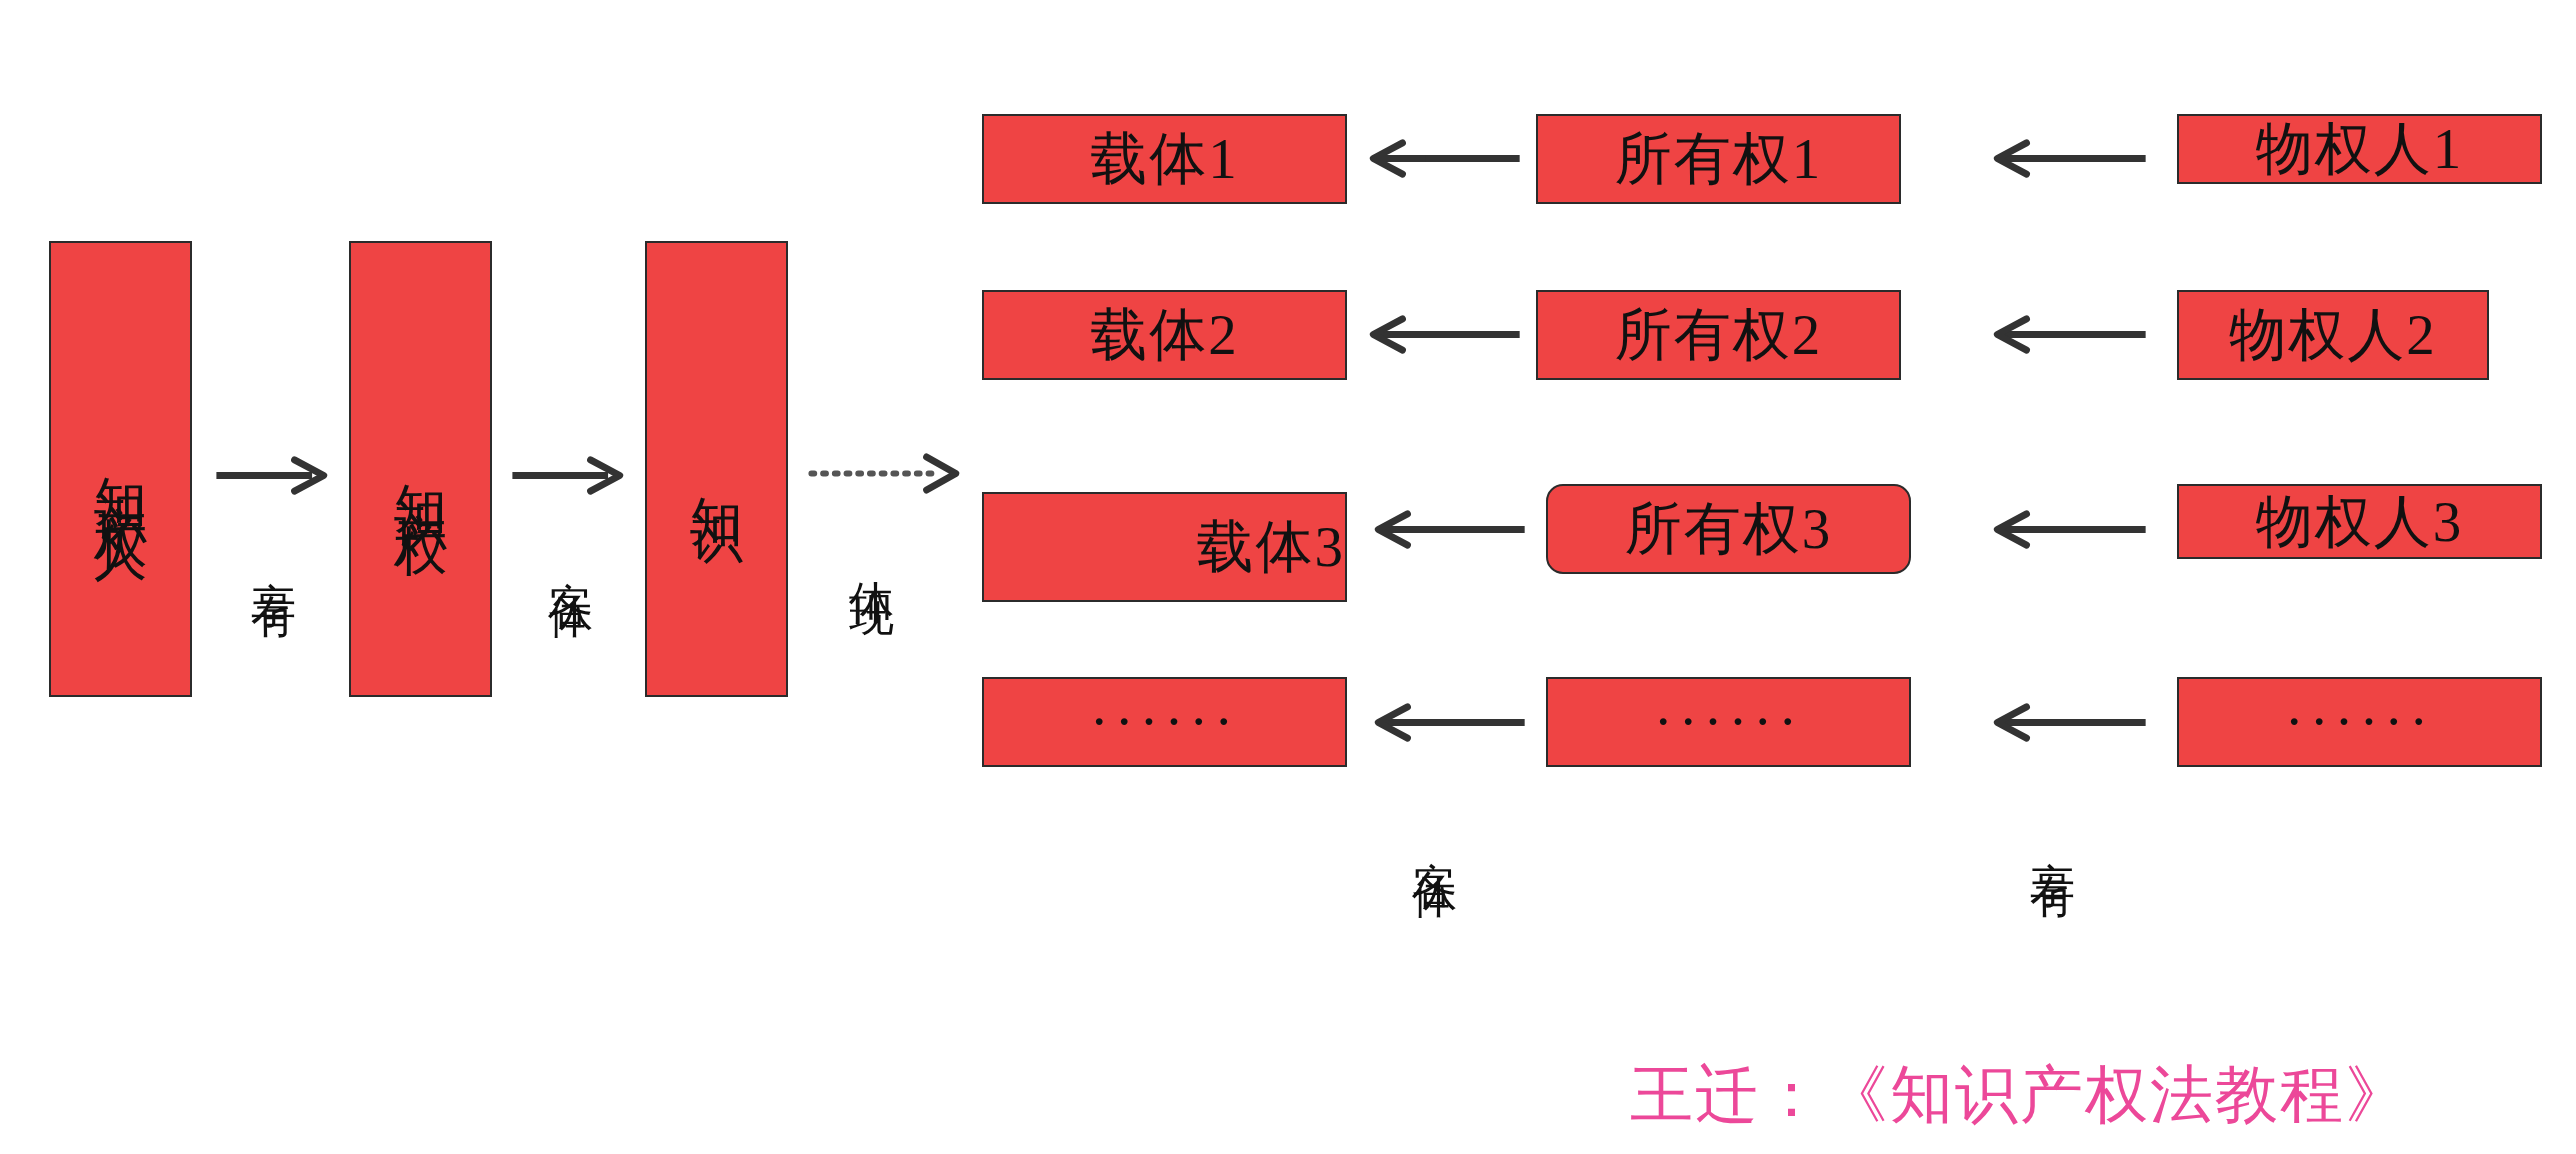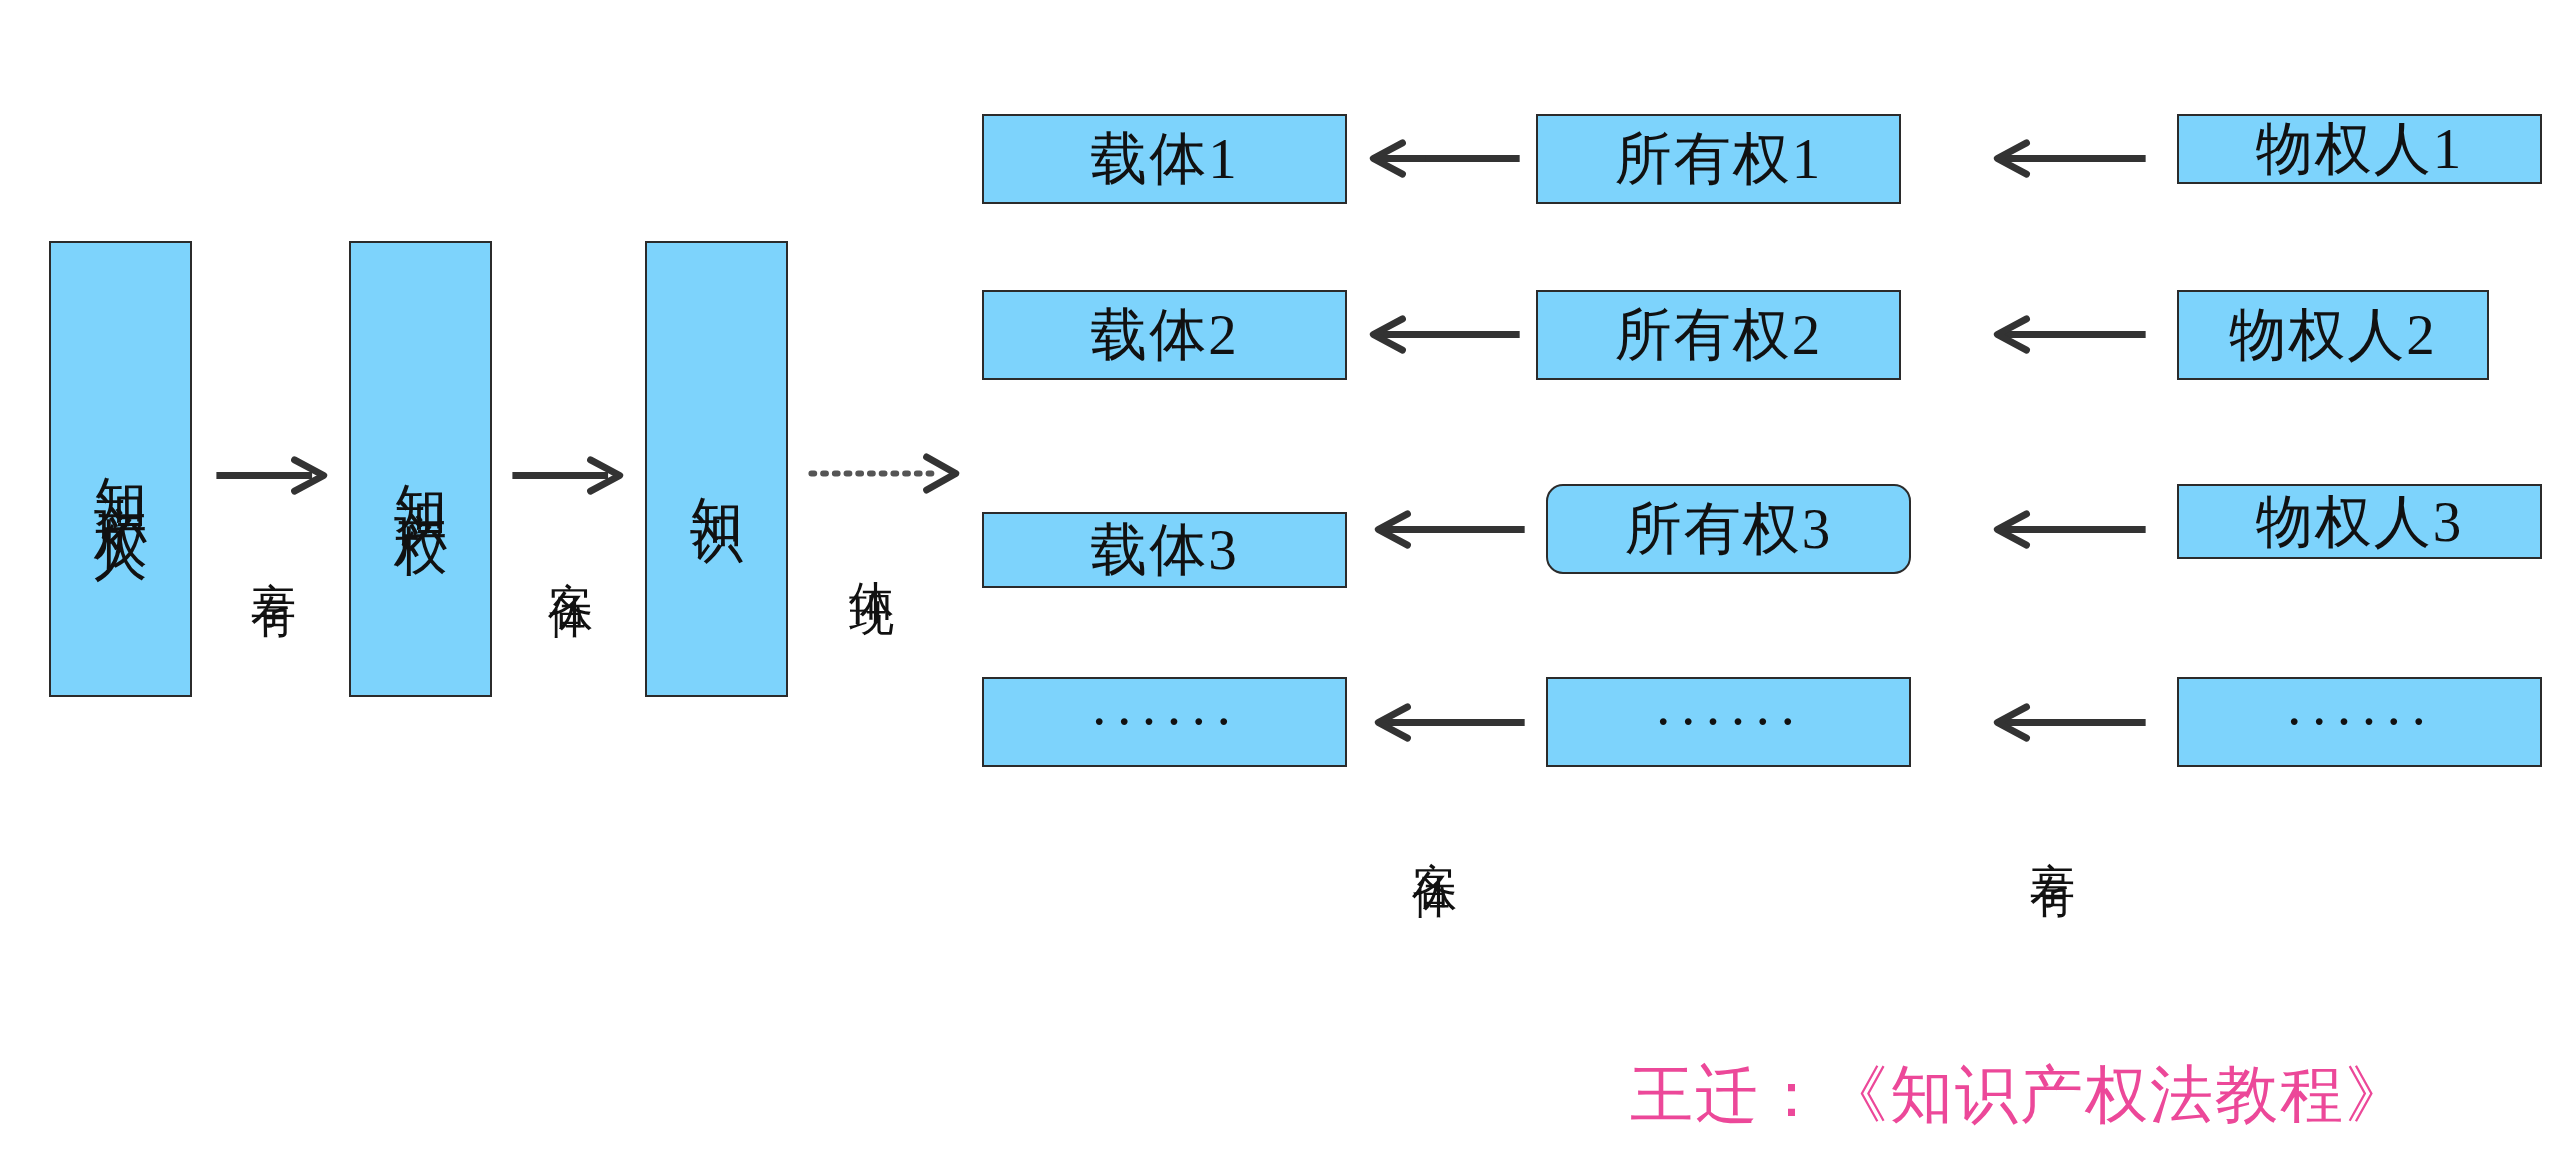--- a/index.html
+++ b/index.html
@@ -17,21 +17,21 @@
     height: 1154px;
     background: #ffffff;
     overflow: hidden;
   }
 
   
   .box {
     position: absolute;
     box-sizing: border-box;
     border: 2.9px solid #2b2b2b;
-    background: #7dd3fc;
+    background: #ef4444;
     display: flex;
     align-items: center;
     justify-content: center;
   }
   .box-label {
     font-family: "Liberation Serif", "DejaVu Serif", serif;
     color: #111111;
     line-height: 1.15;
     white-space: nowrap;
   }
@@ -129,21 +129,21 @@
   <span class="edge-label" style="left:545px; top:545px;">客体</span>
 
   <span class="edge-label" style="left:846px; top:545px;">体现</span>
 
   <div class="box horizontal" style="left:982px; top:114px; width:365px; height:90px;">
     <span class="box-label">载体1</span>
   </div>
   <div class="box horizontal" style="left:982px; top:290px; width:365px; height:90px;">
     <span class="box-label">载体2</span>
   </div>
-  <div class="box horizontal" style="left:982px; top:512px; width:365px; height:76px;">
+  <div class="box horizontal" style="left:982px; top:492px; width:365px; height:110px;justify-content:flex-end;">
     <span class="box-label">载体3</span>
   </div>
   <div class="box horizontal" style="left:982px; top:677px; width:365px; height:90px;">
     <span class="box-label dots">······</span>
   </div>
 
   <div class="box horizontal" style="left:1536px; top:114px; width:365px; height:90px;">
     <span class="box-label">所有权1</span>
   </div>
   <div class="box horizontal" style="left:1536px; top:290px; width:365px; height:90px;">

